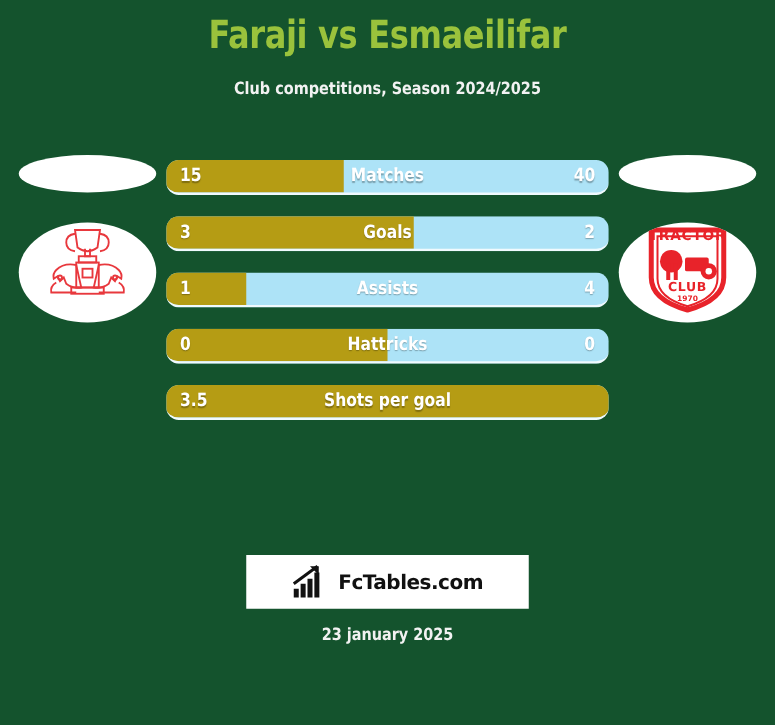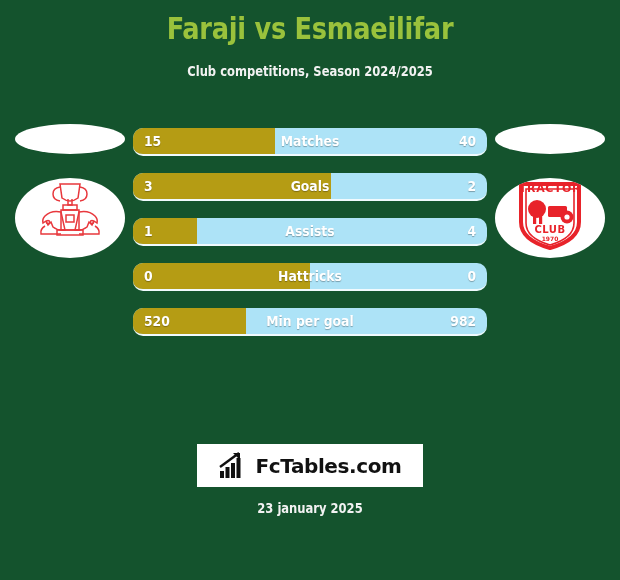--- a/index.html
+++ b/index.html
@@ -95,21 +95,21 @@
   
   .fctables {
     position:absolute;
     left:197px; top:444px;
     width:226px; height:43px;
     background:#ffffff;
     display:flex; align-items:center; justify-content:center;
     gap:7px;
   }
   .fct-text {
-    font-size:20px;
+    font-size:16px;
     font-weight:bold;
     color:#111111;
     letter-spacing:-0.4px;
     font-family:"DejaVu Sans","Liberation Sans",sans-serif;
   }
   .fct-icon { display:block; }
 
   .date {
     position:absolute; left:0; top:500px; width:620px;
     text-align:center;
@@ -189,24 +189,24 @@
         <span class="bar-label">Assists</span>
         <span class="bar-away">4</span>
       </div>
       <div class="bar-row">
         <div class="bar-fill" style="width: 50%;"></div>
         <span class="bar-home">0</span>
         <span class="bar-label">Hattricks</span>
         <span class="bar-away">0</span>
       </div>
       <div class="bar-row">
-        <div class="bar-fill" style="width: 32%;"></div>
-        <span class="bar-home">520</span>
-        <span class="bar-label">Min per goal</span>
-        <span class="bar-away">982</span>
+        <div class="bar-fill" style="width: 100%;"></div>
+        <span class="bar-home">3.5</span>
+        <span class="bar-label">Shots per goal</span>
+        <span class="bar-away"></span>
       </div>
     </div>
 
   <div class="fctables">
     <svg class="fct-icon" width="30" height="27" viewBox="0 0 30 27">
       <g fill="#111111">
         <rect x="1" y="19" width="4" height="7"></rect>
         <rect x="6.5" y="15" width="4" height="11"></rect>
         <rect x="12" y="11" width="4" height="15"></rect>
         <rect x="17.5" y="6" width="4" height="20"></rect>

